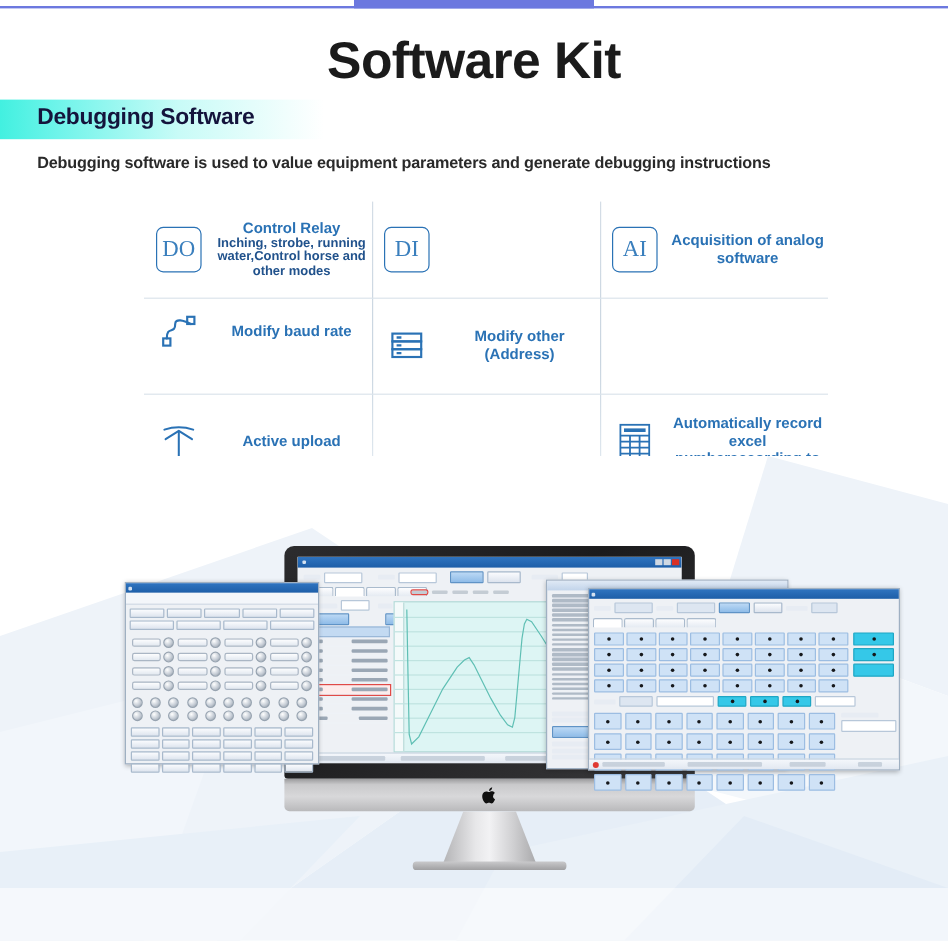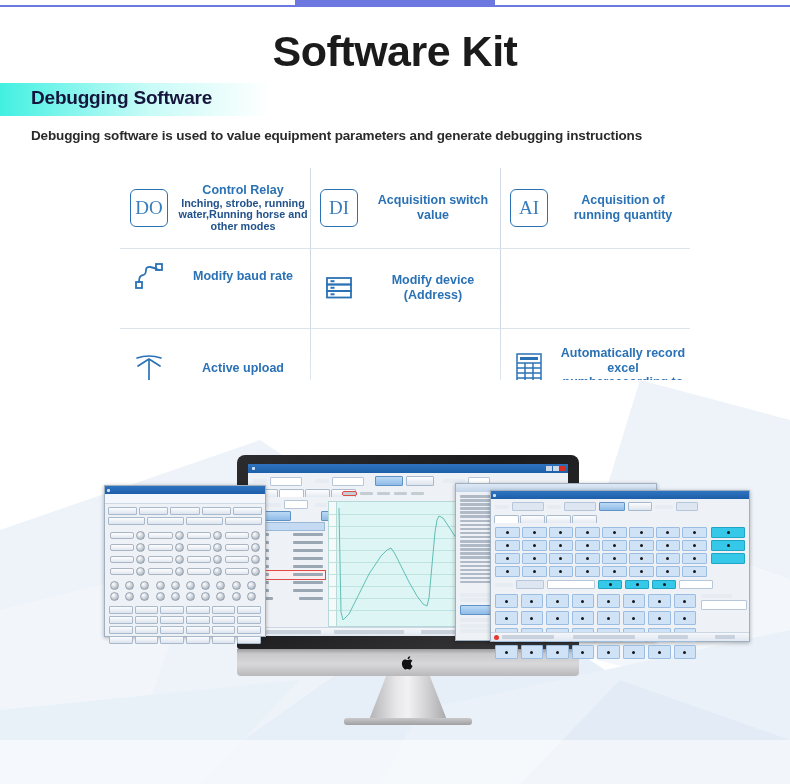--- a/index.html
+++ b/index.html
@@ -169,40 +169,39 @@
   <div class="hline h2"></div>
 
   <div class="cell" style="left:0;top:0;">
     <div class="ico">
       <div class="boxglyph">
           <span>DO</span>
         </div>
     </div>
     <div class="txt">
       <span>Control Relay</span>
-      <span class="sub">Inching, strobe, running water,Running horse and other modes</span>
+      <span class="sub">Inching, strobe, running water,Control horse and other modes</span>
     </div>
   </div>
 
   <div class="cell" style="left:190px;top:0;">
     <div class="ico">
       <div class="boxglyph">
           <span>DI</span>
         </div>
     </div>
-    <div class="txt">Acquisition switch value</div>
   </div>
 
   <div class="cell" style="left:380px;top:0;">
     <div class="ico">
       <div class="boxglyph">
           <span>AI</span>
         </div>
     </div>
-    <div class="txt">Acquisition of running quantity</div>
+    <div class="txt">Acquisition of analog software</div>
   </div>
 
   <div class="cell" style="left:0;top:68px;">
     <div class="ico">
       <svg width="34" height="34" viewBox="0 0 34 34" fill="none" stroke="#2a72b5" stroke-width="1.8">
         <rect x="4" y="23" width="6" height="6"></rect>
         <rect x="24" y="5" width="6" height="6"></rect>
         <path d="M7 23 C7 12 14 20 14 11 C14 6 21 8 27 11" stroke-linecap="round"></path>
       </svg>
     </div>
@@ -213,21 +212,21 @@
     <div class="ico">
       <svg width="34" height="34" viewBox="0 0 34 34" fill="none" stroke="#2a72b5" stroke-width="1.8">
         <rect x="5" y="7" width="24" height="6.5"></rect>
         <rect x="5" y="13.5" width="24" height="6.5"></rect>
         <rect x="5" y="20" width="24" height="6.5"></rect>
         <line x1="8.5" y1="10.2" x2="12.5" y2="10.2" stroke-width="2"></line>
         <line x1="8.5" y1="16.8" x2="12.5" y2="16.8" stroke-width="2"></line>
         <line x1="8.5" y1="23.3" x2="12.5" y2="23.3" stroke-width="2"></line>
       </svg>
     </div>
-    <div class="txt">Modify device (Address)</div>
+    <div class="txt">Modify other (Address)</div>
   </div>
 
 
   <div class="cell" style="left:0;top:160px;">
     <div class="ico">
       <svg width="36" height="38" viewBox="0 0 36 38" fill="none" stroke="#2a72b5" stroke-width="1.7">
         <path d="M6 9 Q18 5 30 9" stroke-linecap="round"></path>
         <line x1="18" y1="10" x2="18" y2="33"></line>
         <path d="M7 17 L18 10 L29 17" stroke-linecap="round" stroke-linejoin="round"></path>
       </svg>

